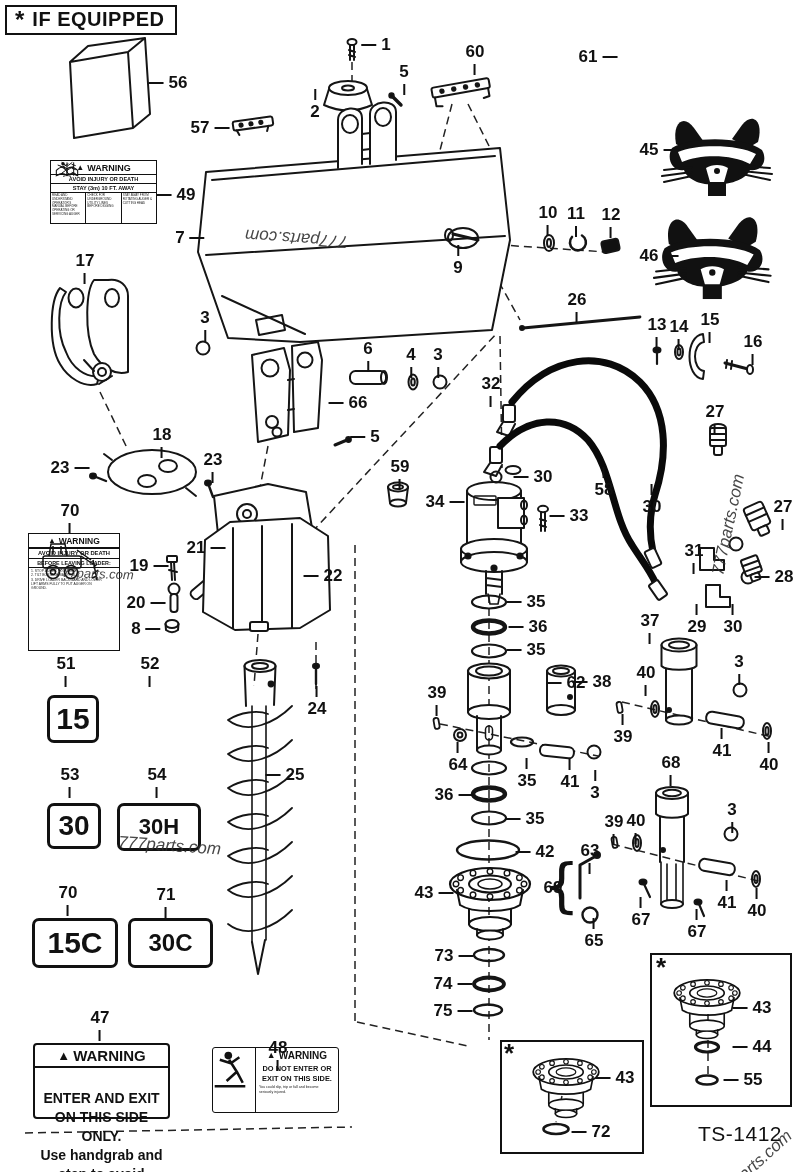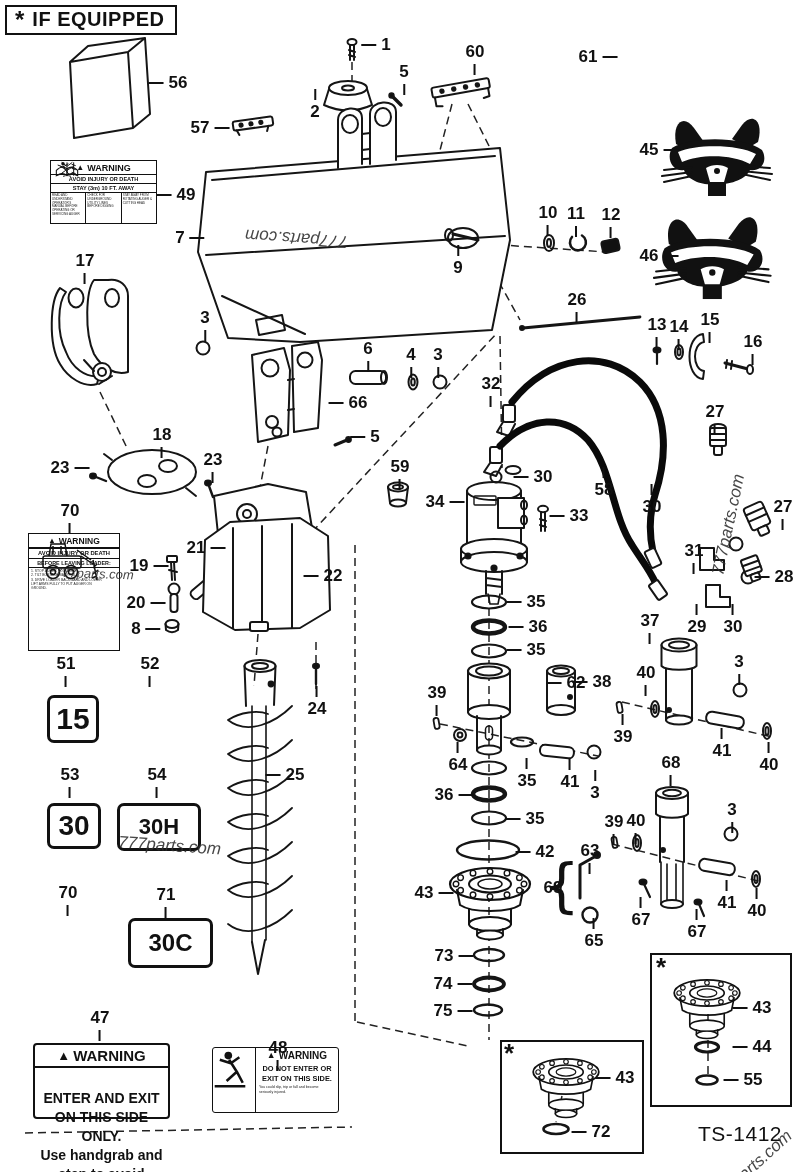--- a/index.html
+++ b/index.html
@@ -631,20 +631,21 @@
 EXIT ON THIS  SIDE.</div>
     <div class="pre micro" style="font-size:3.6px;padding:2px 3px 0;">You could slip, trip or fall and become
 seriously injured.</div>
   </div>
 </div>
 
 
 <div class="decal" style="left:47px;top:695px;width:46px;height:42px;font-size:30px;">15</div>
 <div class="decal" style="left:47px;top:803px;width:48px;height:40px;font-size:28px;">30</div>
 <div class="decal" style="left:117px;top:803px;width:78px;height:42px;font-size:22px;">30H</div>
+<div class="decal" style="left:32px;top:918px;width:80px;height:44px;font-size:30px;">15C</div>
 <div class="decal" style="left:128px;top:918px;width:79px;height:44px;font-size:24px;">30C</div>
 
 <div class="inset" style="left:500px;top:1040px;width:140px;height:110px;"></div>
 <span class="inset-star" style="left:504px;top:1038px;">*</span>
 <div class="inset" style="left:650px;top:953px;width:138px;height:150px;"></div>
 <span class="inset-star" style="left:656px;top:952px;">*</span>
 
 <div id="tscode">TS-1412</div>
 
 <span class="wm" style="left:245px;top:228px;transform:rotate(184deg);">777parts.com</span>

